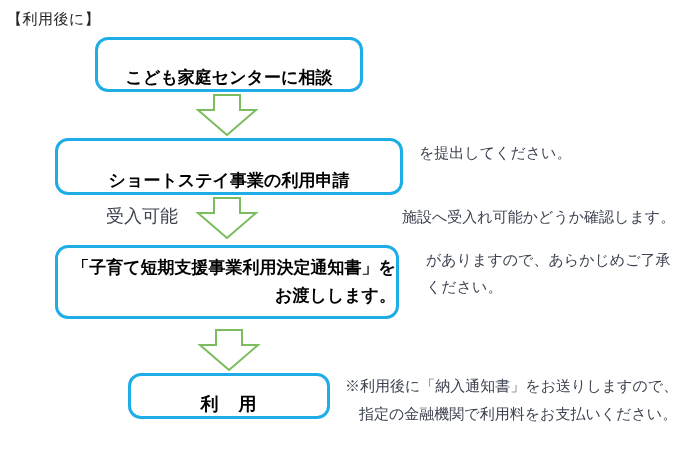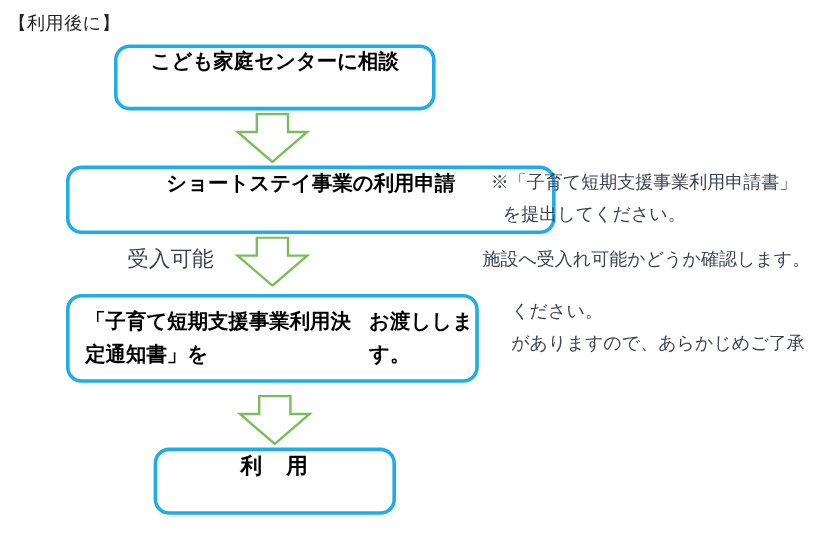--- a/index.html
+++ b/index.html
@@ -20,33 +20,33 @@
   .title{
     position:absolute;left:7px;top:10px;
     font-size:15px;color:#222222;
     letter-spacing:0.5px;
   }
   .box{
     position:absolute;
     border:3.5px solid var(--box-border);
     border-radius:13px;
     background:#ffffff;
-    display:flex;align-items:flex-start;justify-content:center;
+    display:flex;align-items:flex-end;justify-content:center;
     color:var(--box-text);
     font-weight:bold;
   }
   .box1{left:95px;top:37px;width:268px;height:55px;font-size:17px;}
-  .box2{left:55px;top:138px;width:408px;height:57px;font-size:17px;}
+  .box2{left:55px;top:138px;width:348px;height:57px;font-size:17px;}
   .box3{
     left:55px;top:245px;width:344px;height:74px;
     font-size:17px;
-    flex-direction:row;align-items:center;justify-content:center;
+    flex-direction:column;align-items:flex-end;justify-content:center;
     padding-left:13px;line-height:28px;
   }
-  .box4{left:128px;top:373px;width:202px;height:56px;font-size:18px;letter-spacing:1px;}
+  .box4{left:128px;top:373px;width:202px;height:46px;font-size:18px;letter-spacing:1px;}
   .arrow{position:absolute;width:64px;height:42px;}
   .arrow1{left:195px;top:94px;}
   .arrow2{left:195px;top:197px;}
   .arrow3{left:197px;top:329px;}
   .arrow-polygon{
     fill:#ffffff;
     stroke:var(--arrow-outline);
     stroke-width:2;
     stroke-linejoin:miter;
   }
@@ -98,27 +98,30 @@
 
   <svg class="arrow arrow3" viewBox="0 0 64 42" xmlns="http://www.w3.org/2000/svg">
     <polygon class="arrow-polygon" points="19,1 45,1 45,16 61,16 32,41 3,16 19,16"></polygon>
   </svg>
 
   <div class="box box4">
     <span>利　用</span>
   </div>
 
   <div class="note note1">
-    <div>※「子育て短期支援事業利用申請書」</div>
     <div class="indent-10">を提出してください。</div>
   </div>
 
   <div class="note note2">
     <div>施設へ受入れ可能かどうか確認します。</div>
   </div>
 
   <div class="note note3">
+    <div class="indent-10">がありますので、あらかじめご了承</div>
     <div class="indent-10">ください。</div>
-    <div class="indent-10">がありますので、あらかじめご了承</div>
   </div>
 
+  <div class="note note4">
+    <div>※利用後に「納入通知書」をお送りしますので、</div>
+    <div class="indent-14">指定の金融機関で利用料をお支払いください。</div>
+  </div>
 
 </div>
 
 </body></html>

